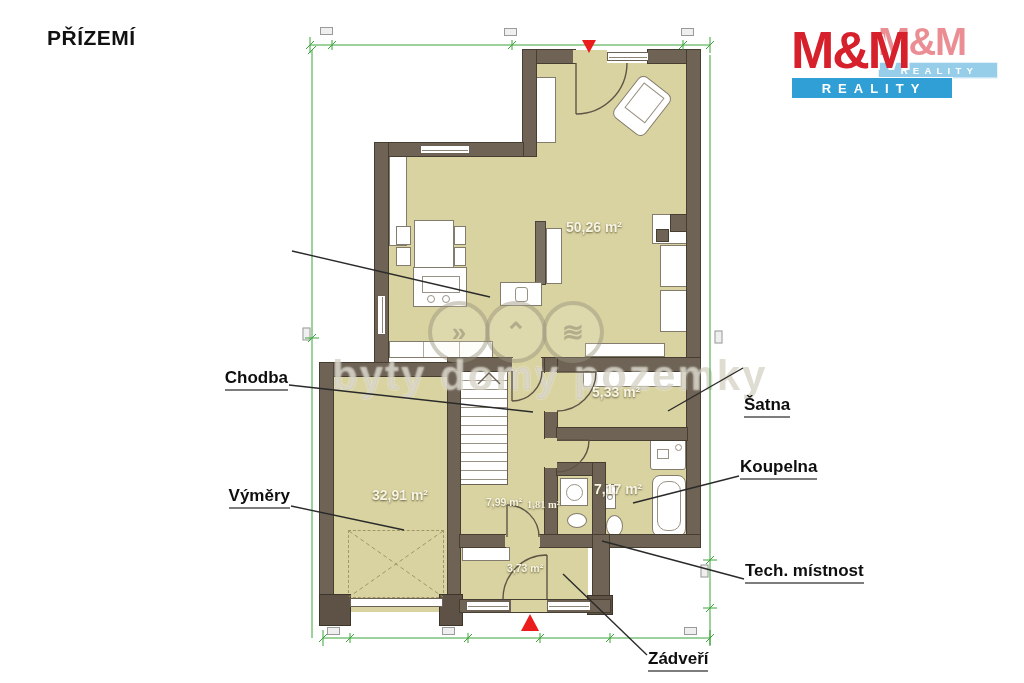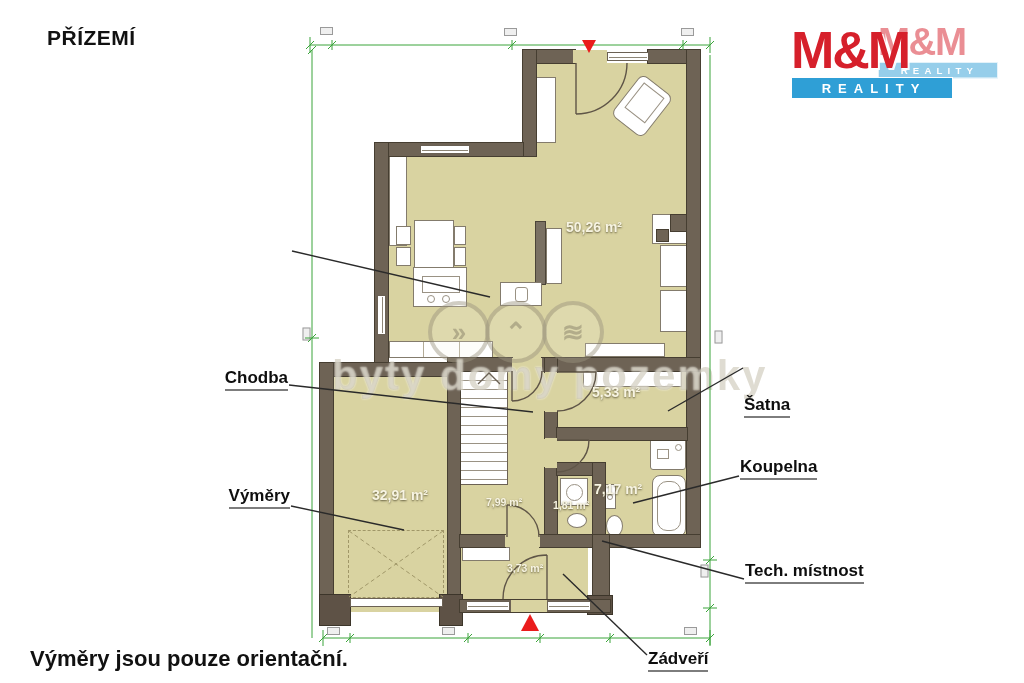--- a/index.html
+++ b/index.html
@@ -51,21 +51,20 @@
   .logo.fade{opacity:.5;transform:scale(.74);transform-origin:top left;}
   svg.overlay{position:absolute;left:0;top:0;z-index:40;pointer-events:none;}
   .z1{z-index:1}.z2{z-index:5}.z3{z-index:10}.z4{z-index:20}.z5{z-index:50}
 </style>
 </head>
 <body>
 
 <div id="stage">
 
   <div class="title">PŘÍZEMÍ</div>
-  <div class="footer">Výměry jsou pouze orientační.</div>
 
   <div class="logo fade abs" style="left:878px;top:25px;">
     <div class="mm">M&amp;M</div>
     <div class="bar">REALITY</div>
   </div>
   <div class="logo abs" style="left:791px;top:27px;">
     <div class="mm">M&amp;M</div>
     <div class="bar">REALITY</div>
   </div>
 
@@ -257,18 +256,18 @@
   <div class="roomlabel z5" style="left:745px;top:561px;">
     <span class="ul">Tech. místnost</span>
   </div>
   <div class="roomlabel z5" style="left:648px;top:649px;">
     <span class="ul">Zádveří</span>
   </div>
 
   <div class="arealabel z5" style="left:566px;top:219px;">50,26 m²</div>
   <div class="arealabel z5" style="left:372px;top:487px;">32,91 m²</div>
   <div class="arealabel z5 small" style="left:486px;top:496px;">7,99 m²</div>
-  <div class="arealabel z5 small" style="left:553px;top:499px;">1,81 m²</div>
+  <div class="arealabel z5 small" style="left:527px;top:499px;font-family:Liberation Serif, serif;">1,81 m²</div>
   <div class="arealabel z5" style="left:592px;top:384px;">5,33 m²</div>
   <div class="arealabel z5" style="left:594px;top:445px;margin-top:36px;">7,17 m²</div>
   <div class="arealabel z5 small" style="left:507px;top:562px;">3,73 m²</div>
 
 </div>
 
 </body></html>

